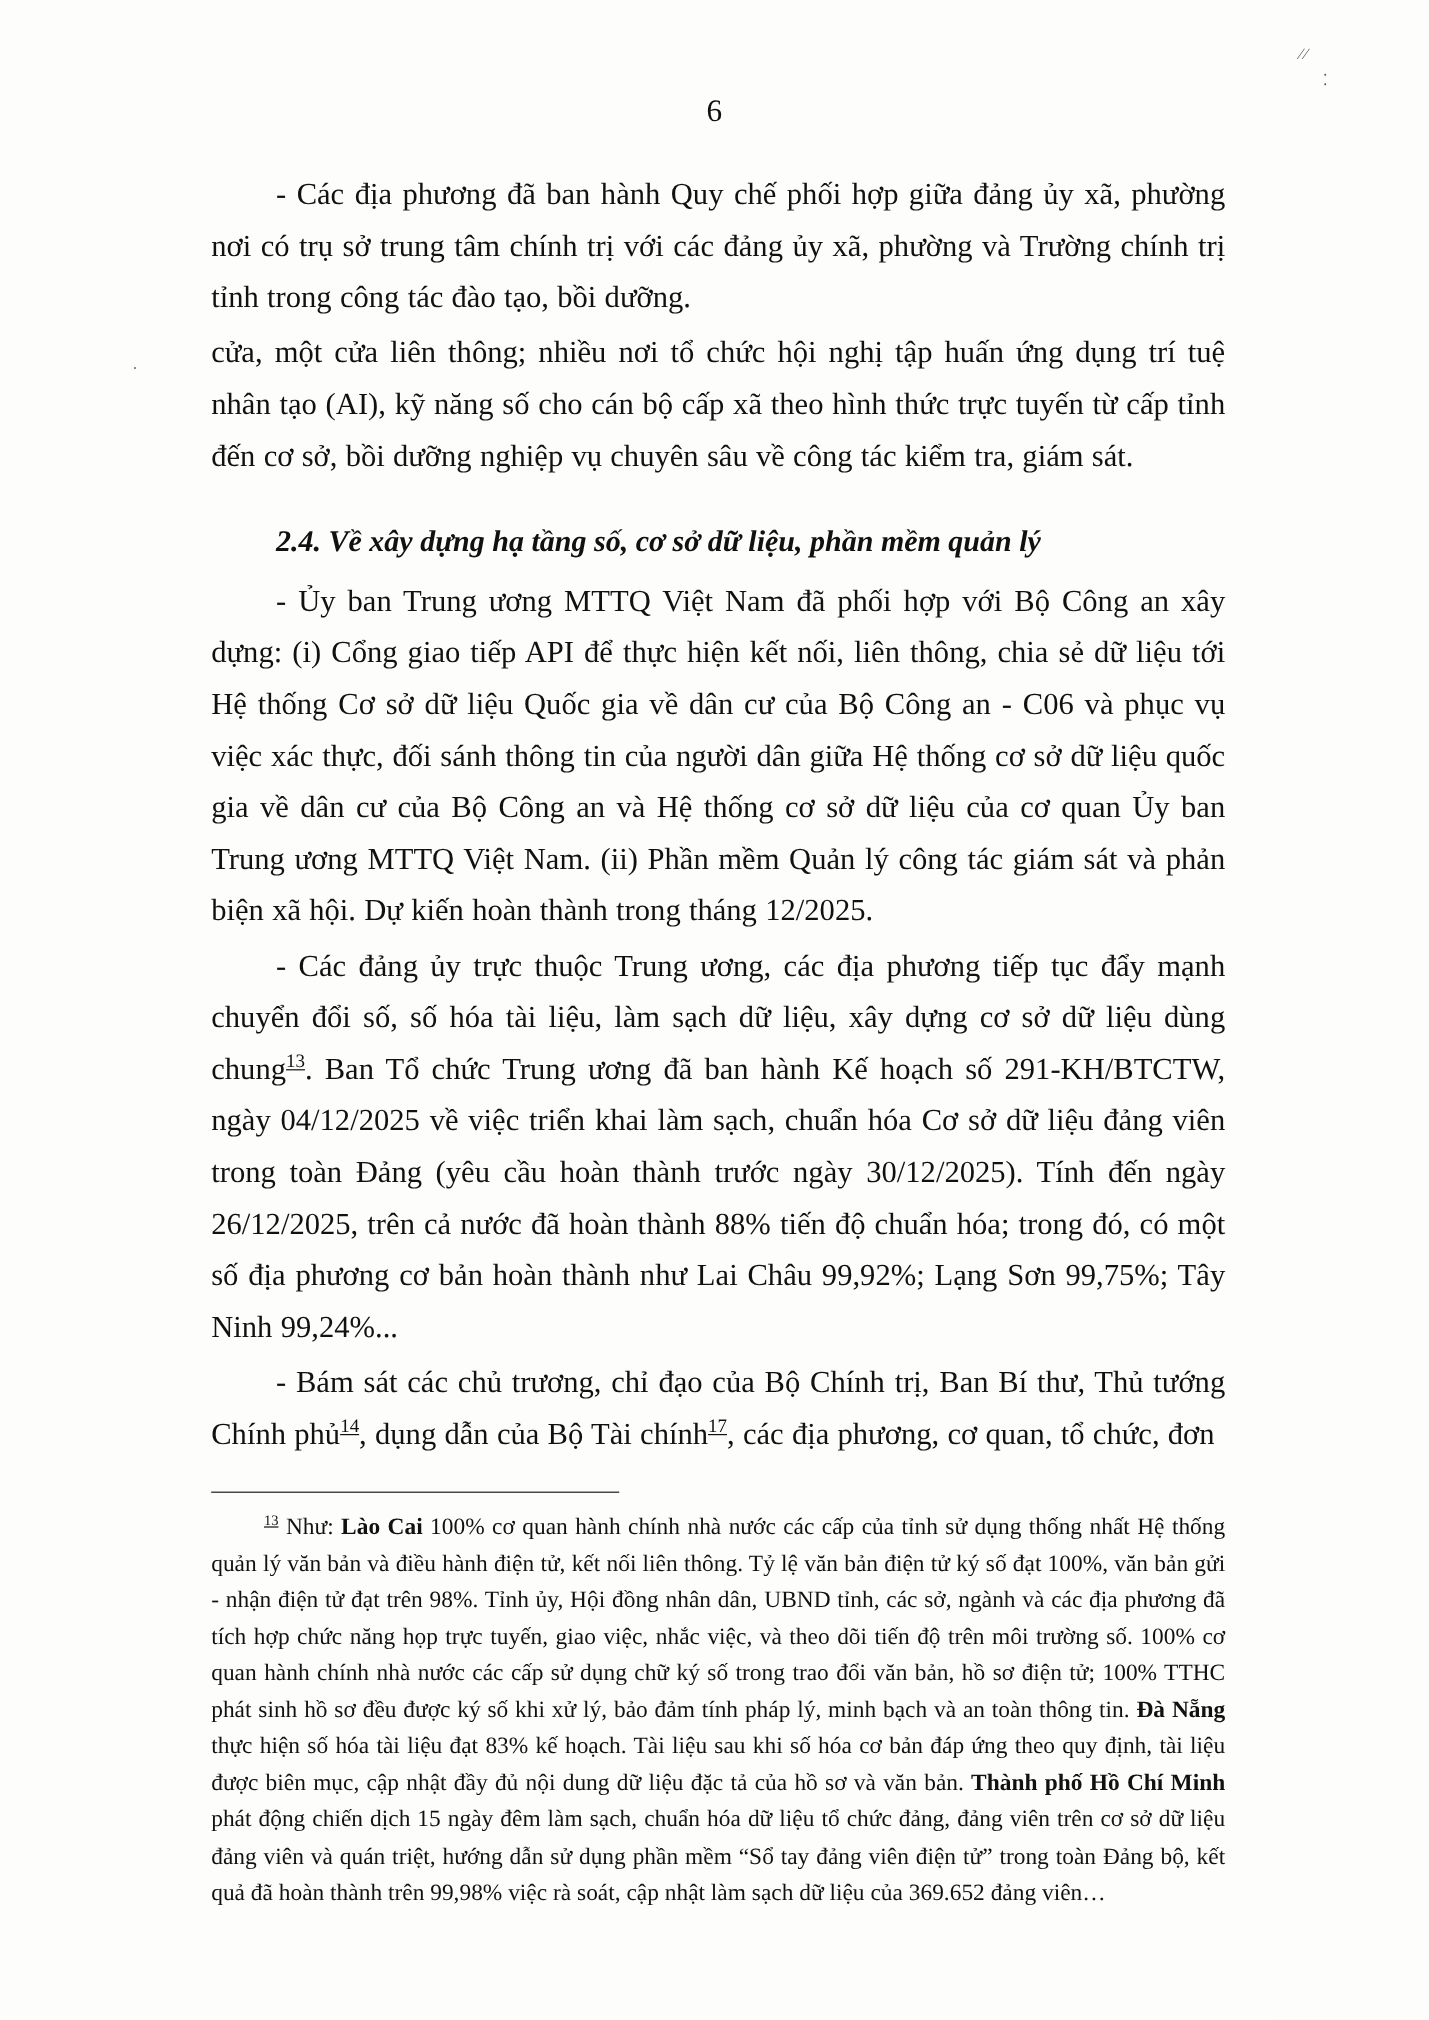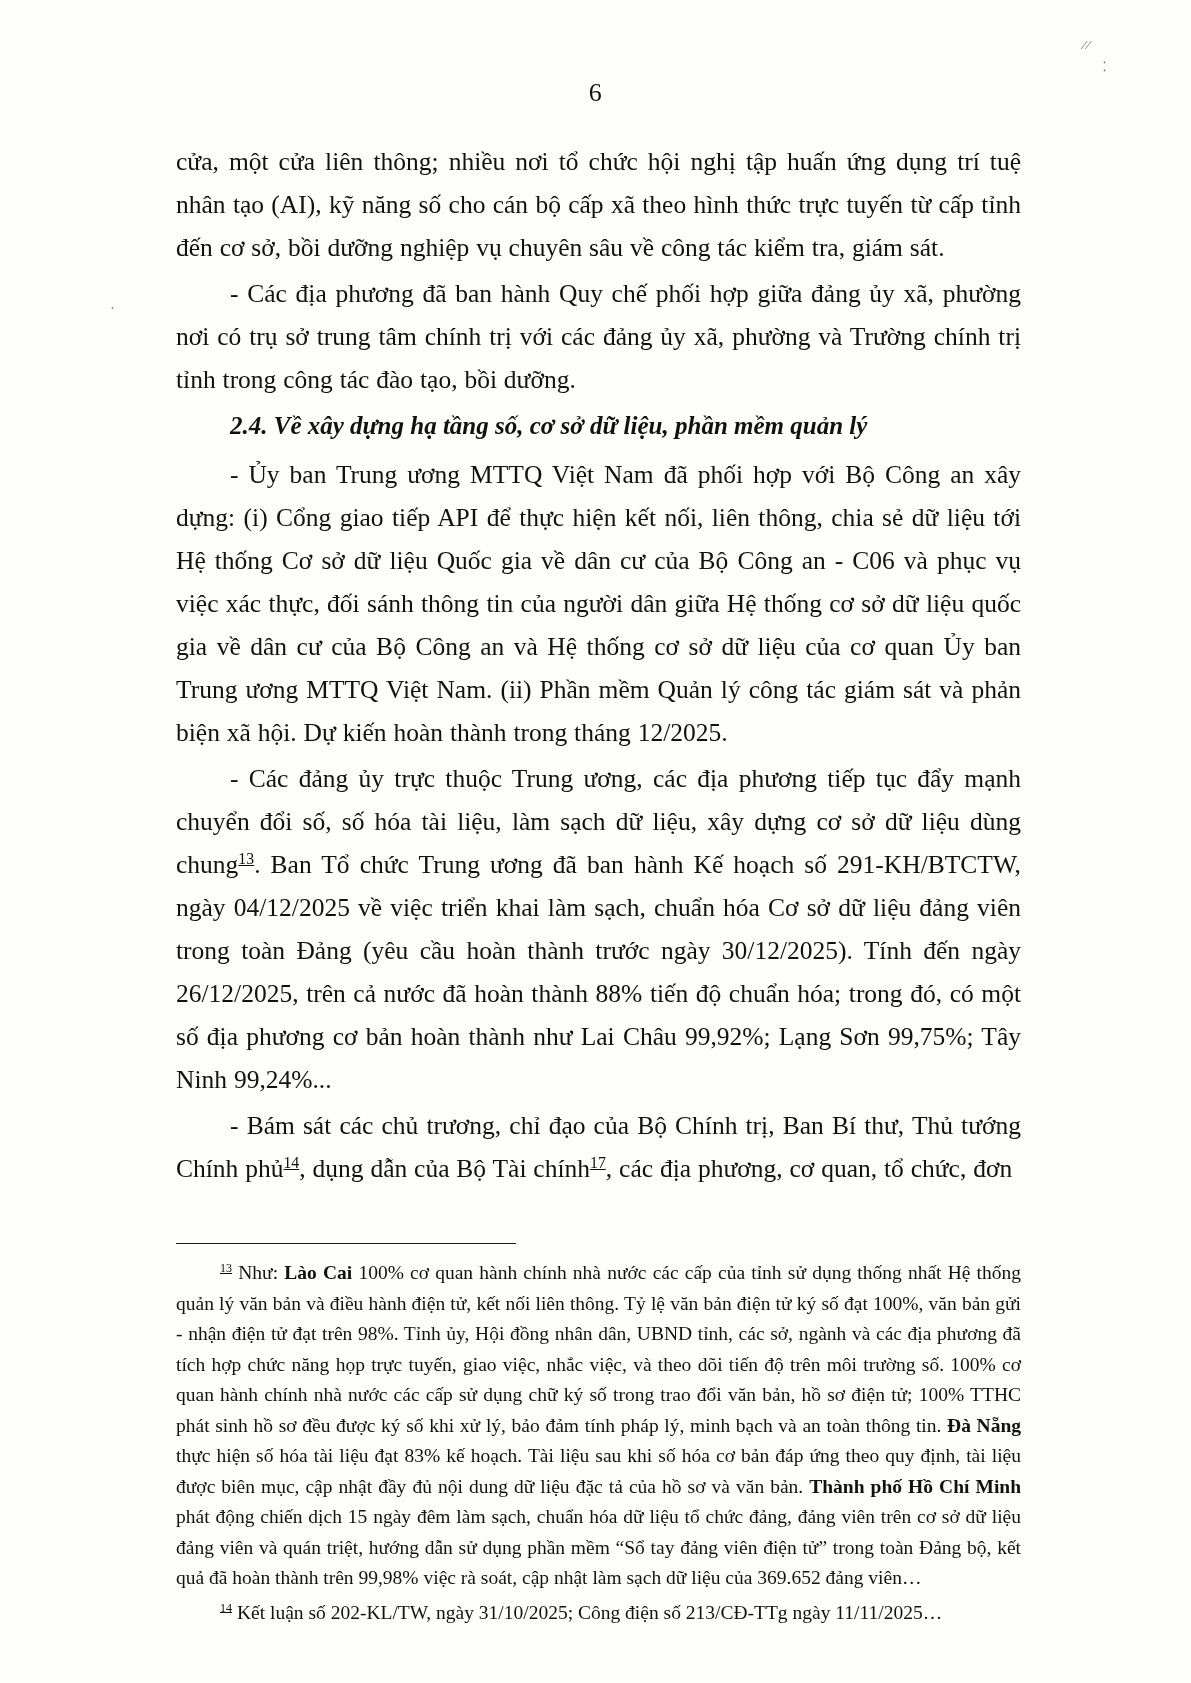--- a/index.html
+++ b/index.html
@@ -62,21 +62,21 @@
     line-height: 43px;
     text-align: justify;
     text-justify: inter-word;
     text-indent: 54px;
     word-spacing: 0.5px;
   }
   p.para.noindent {
     text-indent: 0;
   }
   h3.heading {
-    margin: 4px 0 6px 0;
+    margin: 30px 0 6px 0;
     font-size: 25px;
     line-height: 42px;
     font-weight: bold;
     font-style: italic;
     text-indent: 54px;
   }
   sup {
     font-size: 0.62em;
     vertical-align: super;
     line-height: 0;
@@ -116,36 +116,35 @@
     <span class="m1">⁄⁄</span>
     <span class="m2">⁚</span>
   </div>
 
   <div class="page-number">6</div>
 
   <div class="side-tick">·</div>
 
   <div class="body">
 
+    <p class="para">- Các địa phương đã ban hành Quy chế phối hợp giữa đảng ủy xã, phường nơi có trụ sở trung tâm chính trị với các đảng ủy xã, phường và Trường chính trị tỉnh trong công tác đào tạo, bồi dưỡng.</p>
+
     <p class="para noindent">cửa, một cửa liên thông; nhiều nơi tổ chức hội nghị tập huấn ứng dụng trí tuệ nhân tạo (AI), kỹ năng số cho cán bộ cấp xã theo hình thức trực tuyến từ cấp tỉnh đến cơ sở, bồi dưỡng nghiệp vụ chuyên sâu về công tác kiểm tra, giám sát.</p>
-
-    <p class="para">- Các địa phương đã ban hành Quy chế phối hợp giữa đảng ủy xã, phường nơi có trụ sở trung tâm chính trị với các đảng ủy xã, phường và Trường chính trị tỉnh trong công tác đào tạo, bồi dưỡng.</p>
 
     <h3 class="heading">2.4. Về xây dựng hạ tầng số, cơ sở dữ liệu, phần mềm quản lý</h3>
 
 
     <p class="para">- Ủy ban Trung ương MTTQ Việt Nam đã phối hợp với Bộ Công an xây dựng: (i) Cổng giao tiếp API để thực hiện kết nối, liên thông, chia sẻ dữ liệu tới Hệ thống Cơ sở dữ liệu Quốc gia về dân cư của Bộ Công an - C06 và phục vụ việc xác thực, đối sánh thông tin của người dân giữa Hệ thống cơ sở dữ liệu quốc gia về dân cư của Bộ Công an và Hệ thống cơ sở dữ liệu của cơ quan Ủy ban Trung ương MTTQ Việt Nam. (ii) Phần mềm Quản lý công tác giám sát và phản biện xã hội. Dự kiến hoàn thành trong tháng 12/2025.</p>
 
     <p class="para"><span>- Các đảng ủy trực thuộc Trung ương, các địa phương tiếp tục đẩy mạnh chuyển đổi số, số hóa tài liệu, làm sạch dữ liệu, xây dựng cơ sở dữ liệu dùng chung</span><sup>13</sup><span>. Ban Tổ chức Trung ương đã ban hành Kế hoạch số 291-KH/BTCTW, ngày 04/12/2025 về việc triển khai làm sạch, chuẩn hóa Cơ sở dữ liệu đảng viên trong toàn Đảng (yêu cầu hoàn thành trước ngày 30/12/2025). Tính đến ngày 26/12/2025, trên cả nước đã hoàn thành 88% tiến độ chuẩn hóa; trong đó, có một số địa phương cơ bản hoàn thành như Lai Châu 99,92%; Lạng Sơn 99,75%; Tây Ninh 99,24%...</span></p>
 
 
     <p class="para"><span>- Bám sát các chủ trương, chỉ đạo của Bộ Chính trị, Ban Bí thư, Thủ tướng Chính phủ</span><sup>14</sup><span>, dụng dẫn của Bộ Tài chính</span><sup>17</sup><span>, các địa phương, cơ quan, tổ chức, đơn</span></p>
 
   </div>
 
   <div class="footnote-sep"></div>
 
   <div class="footnotes">
     <p class="fn1"><sup>13</sup> <span><span>Như: </span><b class="b">Lào Cai</b><span> 100% cơ quan hành chính nhà nước các cấp của tỉnh sử dụng thống nhất Hệ thống quản lý văn bản và điều hành điện tử, kết nối liên thông. Tỷ lệ văn bản điện tử ký số đạt 100%, văn bản gửi - nhận điện tử đạt trên 98%. Tỉnh ủy, Hội đồng nhân dân, UBND tỉnh, các sở, ngành và các địa phương đã tích hợp chức năng họp trực tuyến, giao việc, nhắc việc, và theo dõi tiến độ trên môi trường số. 100% cơ quan hành chính nhà nước các cấp sử dụng chữ ký số trong trao đổi văn bản, hồ sơ điện tử; 100% TTHC phát sinh hồ sơ đều được ký số khi xử lý, bảo đảm tính pháp lý, minh bạch và an toàn thông tin. </span><b class="b">Đà Nẵng</b><span> thực hiện số hóa tài liệu đạt 83% kế hoạch. Tài liệu sau khi số hóa cơ bản đáp ứng theo quy định, tài liệu được biên mục, cập nhật đầy đủ nội dung dữ liệu đặc tả của hồ sơ và văn bản. </span><b class="b">Thành phố Hồ Chí Minh</b><span> phát động chiến dịch 15 ngày đêm làm sạch, chuẩn hóa dữ liệu tổ chức đảng, đảng viên trên cơ sở dữ liệu đảng viên và quán triệt, hướng dẫn sử dụng phần mềm “Sổ tay đảng viên điện tử” trong toàn Đảng bộ, kết quả đã hoàn thành trên 99,98% việc rà soát, cập nhật làm sạch dữ liệu của 369.652 đảng viên…</span></span></p>
-    <p class="fn2"><sup>14</sup> <span><span>Kết luận số 202-KL/TW, ngày 31/10/2025; Công điện số 213/CĐ-TTg ngày 11/11/2025…</span></span></p>
   </div>
 
 </div>
 
 </body></html>

